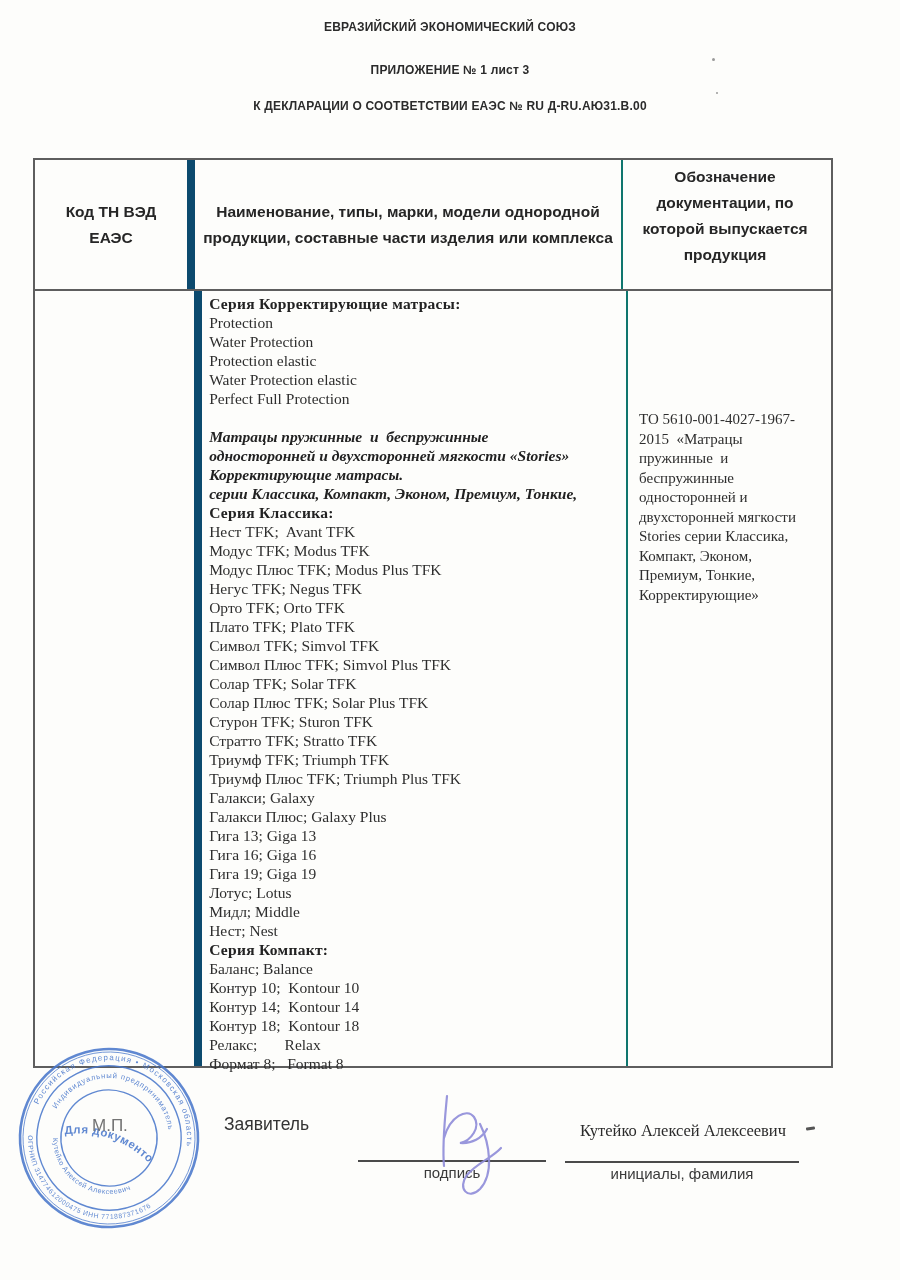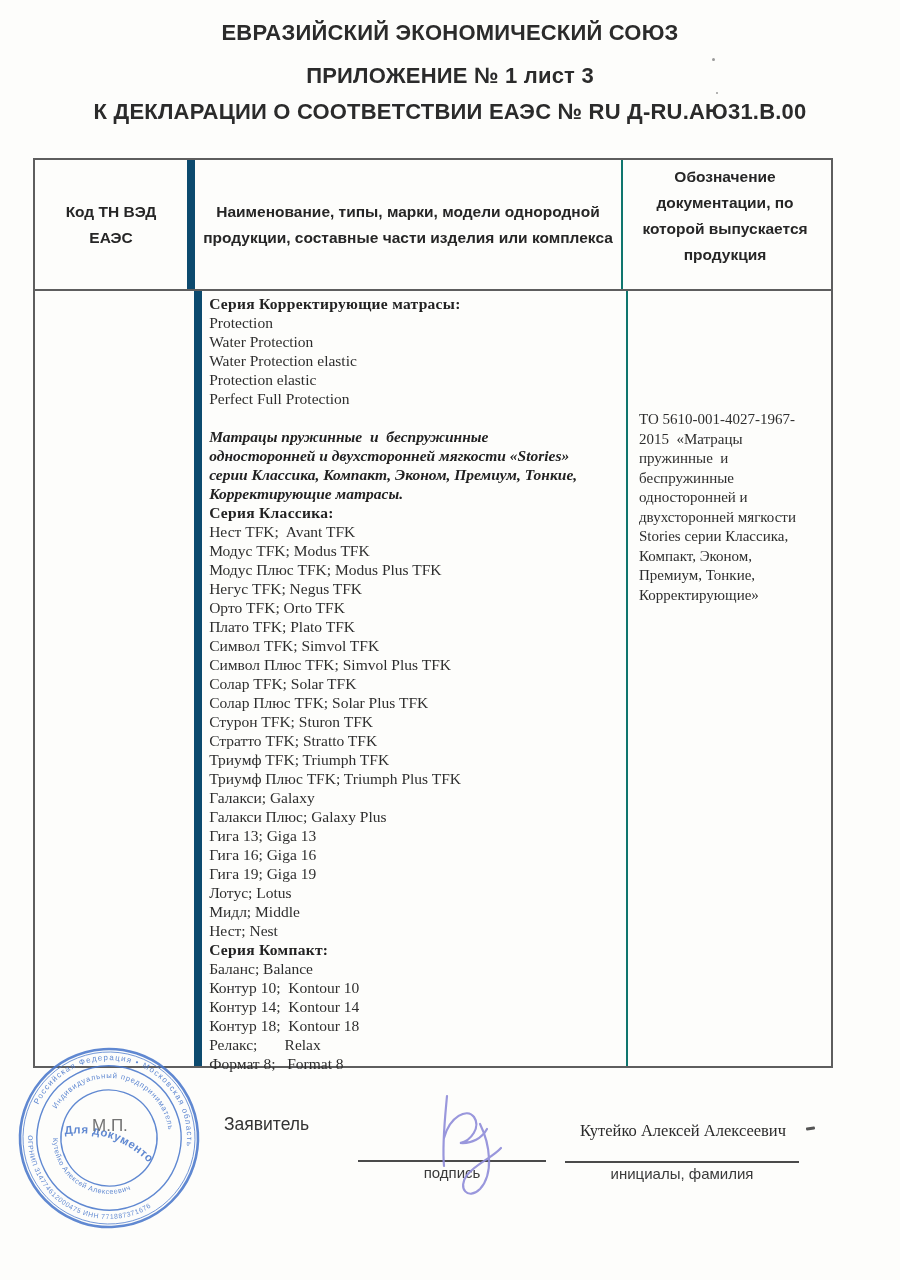--- a/index.html
+++ b/index.html
@@ -5,21 +5,21 @@
   html,body { margin:0; padding:0; }
   .page {
     position:relative; width:900px; height:1280px;
     background:#fdfdfb; overflow:hidden;
     font-family:"Liberation Serif", serif; color:#2e2e2e;
   }
   
   .doc-title {
     position:absolute; left:0; width:900px; text-align:center;
     font-family:"Liberation Sans", sans-serif; font-weight:bold;
-    font-size:22px; color:#2b2b2b; letter-spacing:0.2px;
+    font-size:12px; color:#2b2b2b; letter-spacing:0.2px;
   }
   .t1 { top:20px; }
   .t2 { top:63px; }
   .t3 { top:99px; }
   
   .tbl {
     position:absolute; left:33px; top:158px; width:796px; height:906px;
     border:2px solid #5e5e5e;
   }
   .tbl-header { display:flex; height:129px; border-bottom:2px solid #5e5e5e; }
@@ -84,30 +84,30 @@
       <div class="hcell c2">Наименование, типы, марки, модели однородной продукции, составные части изделия или комплекса</div>
       <div class="hcell c3 top-align">Обозначение документации, по которой выпускается продукция</div>
     </div>
     <div class="tbl-body">
       <div class="c1"></div>
       <div class="c2 body-c2">
         <div class="line bold">Серия Корректирующие матрасы:</div>
         <div>
             <div class="line">Protection</div>
             <div class="line">Water Protection</div>
+            <div class="line">Protection elastic</div>
             <div class="line">Water Protection elastic</div>
-            <div class="line">Protection elastic</div>
             <div class="line">Perfect Full Protection</div>
           </div>
         <div class="blank-line"></div>
         <div>
             <div class="line boldital">Матрацы пружинные  и  беспружинные</div>
             <div class="line boldital">односторонней и двухсторонней мягкости «Stories»</div>
+            <div class="line boldital">Корректирующие матрасы.</div>
             <div class="line boldital">серии Классика, Компакт, Эконом, Премиум, Тонкие,</div>
-            <div class="line boldital">Корректирующие матрасы.</div>
           </div>
         <div class="line bold">Серия Классика:</div>
         <div>
             <div class="line">Нест TFK;  Avant TFK</div>
             <div class="line">Модус TFK; Modus TFK</div>
             <div class="line">Модус Плюс TFK; Modus Plus TFK</div>
             <div class="line">Негус TFK; Negus TFK</div>
             <div class="line">Орто TFK; Orto TFK</div>
             <div class="line">Плато TFK; Plato TFK</div>
             <div class="line">Символ TFK; Simvol TFK</div>

